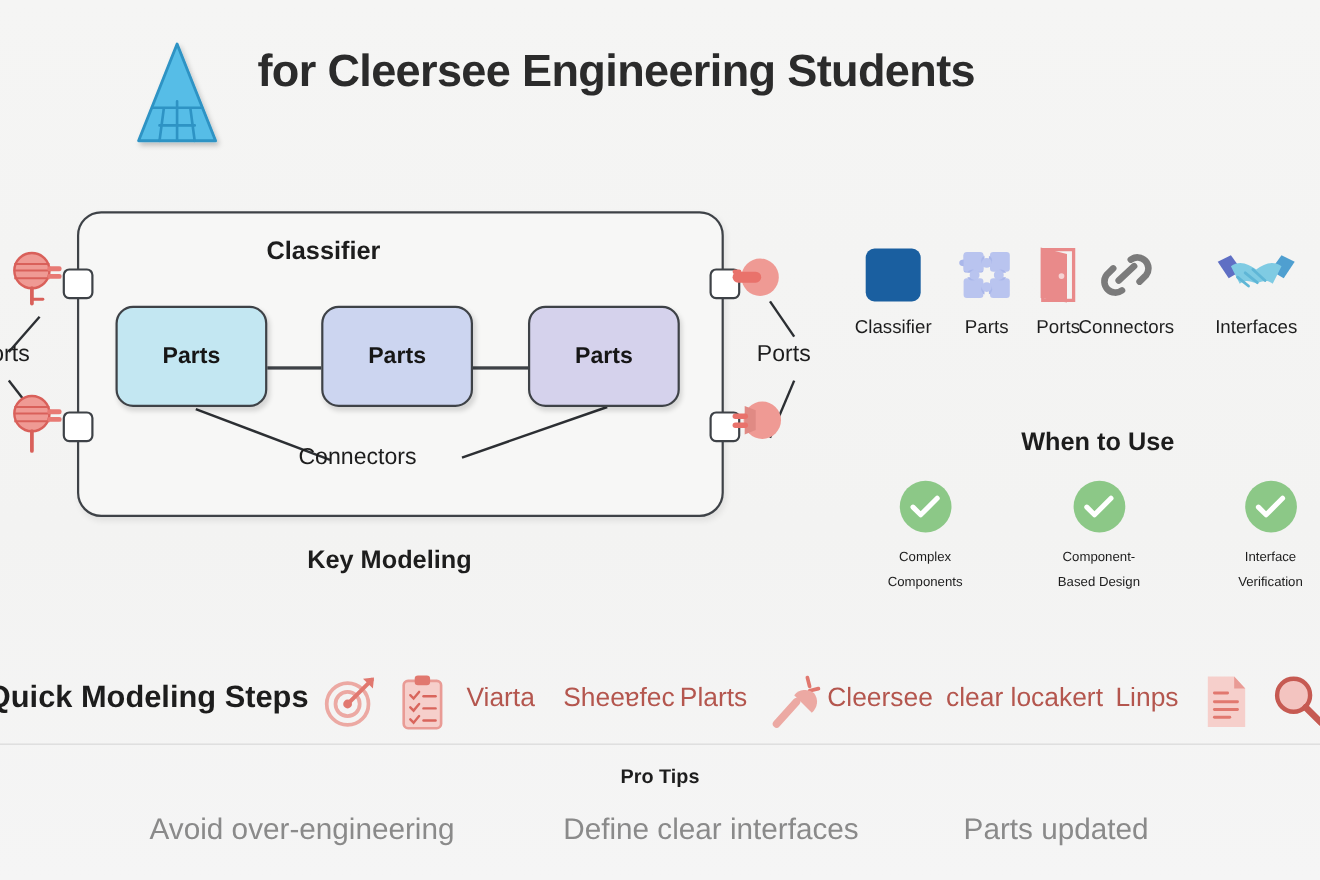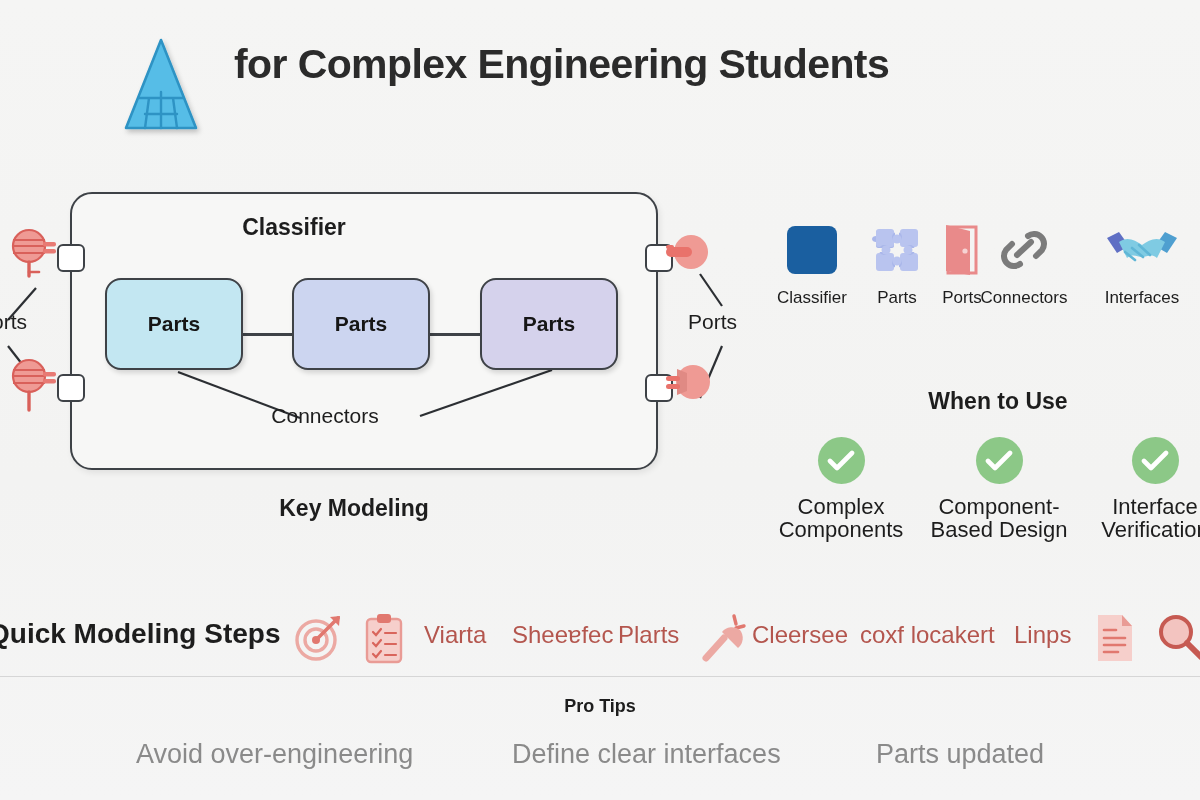--- a/index.html
+++ b/index.html
@@ -132,21 +132,21 @@
   .wtu-item { position: absolute; top: 0; width: 150px; text-align: center; }
   #wtu-0 { left: -4px; }
   #wtu-1 { left: 154px; }
   #wtu-2 { left: 310px; }
   .check-circle {
     width: 47px; height: 47px; border-radius: 50%;
     background: #8cc887; margin: 0 auto;
     display: flex; align-items: center; justify-content: center;
   }
   .wtu-cap {
-    margin-top: 11px; font-size: 22px; color: #1d1d1d;
+    margin-top: 11px; font-size: 12px; color: #1d1d1d;
     line-height: 23px; white-space: nowrap;
   }
 
   
   #quick-steps {
     position: absolute; left: 0; top: 604px; width: 1200px; height: 66px;
   }
   #qs-title {
     position: absolute; left: -12px; top: 14px;
     font-size: 28px; font-weight: bold; color: #1d1d1d; white-space: nowrap;
@@ -195,21 +195,21 @@
           </filter>
         </defs>
         <g filter="url(#lgShadow)">
           <path d="M43 6 L78 94 L8 94 Z" fill="#56bde7" stroke="#2d93c4" stroke-width="2.6" stroke-linejoin="round"></path>
           <path d="M21 64 L65 64 M27 80 L59 80 M43 58 L43 94 M31 64 L27 94 M55 64 L59 94" stroke="#2d93c4" stroke-width="2.4" fill="none" stroke-linecap="round"></path>
         </g>
       </svg>
     </div>
 
     <div id="title-block">
-      <div class="title-line second">for Complex Engineering Students</div>
+      <div class="title-line second">for Cleersee Engineering Students</div>
     </div>
   </div>
 
   <div id="diagram">
 
     <div id="classifier-box"></div>
     <div id="classifier-label">Classifier</div>
 
     <svg id="leader-svg">
       <path d="M178 202 L300 248" stroke="#2c2f33" stroke-width="2.2" fill="none"></path>
@@ -448,21 +448,21 @@
       <svg width="50" height="52" viewBox="0 0 50 52">
         <circle cx="20" cy="20" r="15" fill="#f3c4c0" stroke="#c65a52" stroke-width="4"></circle>
         <path d="M31 31 L45 45" stroke="#c65a52" stroke-width="6" stroke-linecap="round"></path>
       </svg>
     </div>
 
     <div class="qs-word" style="left:424px">Viarta</div>
     <div class="qs-word" style="left:512px">Sheeɐfec</div>
     <div class="qs-word" style="left:618px">Plarts</div>
     <div class="qs-word" style="left:752px">Cleersee</div>
-    <div class="qs-word" style="left:860px">coxf locakert</div>
+    <div class="qs-word" style="left:860px">clear locakert</div>
     <div class="qs-word" style="left:1014px">Linps</div>
   </div>
 
   <div id="divider"></div>
 
   <div id="pro-tips">
     <div id="pt-title">Pro Tips</div>
     <div id="pt-row">
       <div class="pt-item" id="pt-1">Define clear interfaces</div>
       <div class="pt-item" id="pt-0">Avoid over-engineering</div>

